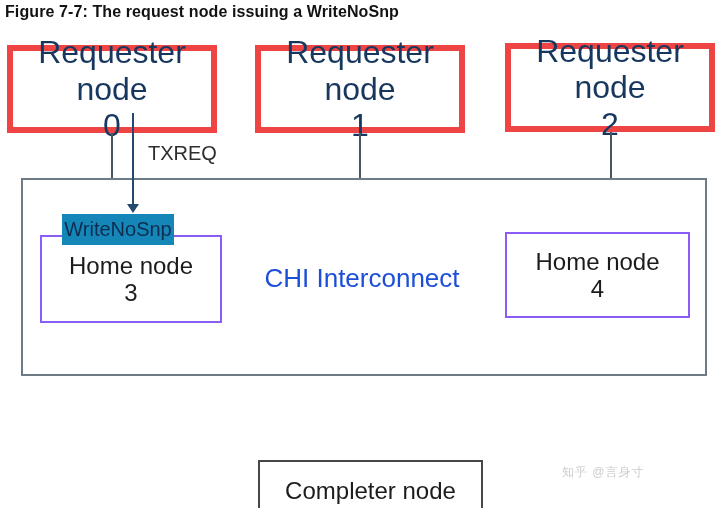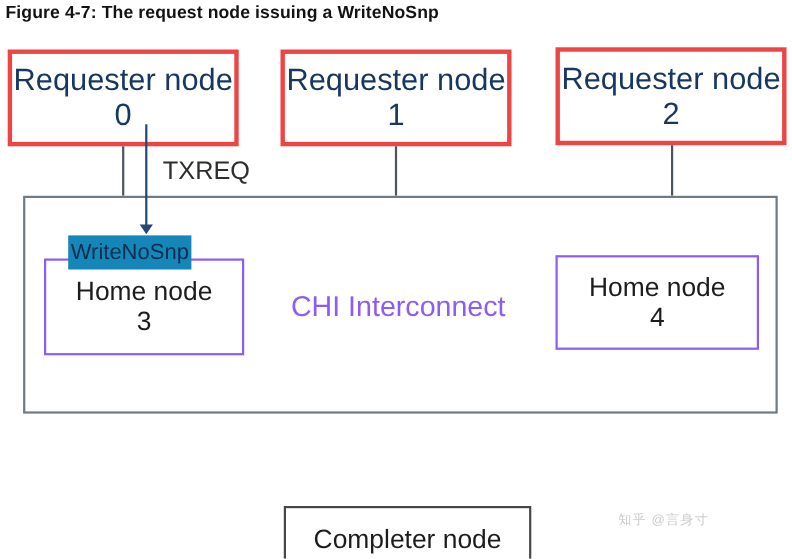--- a/index.html
+++ b/index.html
@@ -24,23 +24,23 @@
     position: absolute;
     background: #ffffff;
     display: flex;
     flex-direction: column;
     align-items: center;
     justify-content: center;
     text-align: center;
     line-height: 1.14;
   }
   .req-box {
-    border: 4px solid #ef4444;
+    border: 6px solid #ef4444;
     color: #17375e;
-    font-size: 28px;
+    font-size: 32px;
   }
   .home-box {
     border: 2px solid #8b5cf6;
     color: #1c1c1c;
     font-size: 24px;
   }
   .completer-box {
     border: 2px solid #474747;
     color: #1c1c1c;
     font-size: 24px;
@@ -52,31 +52,31 @@
     width: 686px; height: 198px;
     border: 2px solid #6e7a84;
     background: #ffffff;
   }
   .interconnect-label {
     position: absolute;
     left: 232px; top: 263px;
     width: 260px;
     text-align: center;
     font-size: 26px;
-    color: #8b5cf6;
+    color: #1d4ed8;
   }
   .connector {
     position: absolute;
     width: 2px;
     background: #4b5560;
   }
   .txreq-label {
     position: absolute;
     left: 148px; top: 142px;
-    font-size: 23px;
+    font-size: 20px;
     color: #2e2e2e;
   }
   .arrow-line {
     position: absolute;
     left: 132px; top: 113px;
     width: 2px; height: 92px;
     background: #24486e;
   }
   .arrow-head {
     position: absolute;
@@ -105,21 +105,21 @@
     color: #cccccc;
     letter-spacing: 1px;
     white-space: nowrap;
   }
 </style>
 </head>
 <body>
 
 <div class="canvas">
 
-  <div class="fig-title">Figure 4-7: The request node issuing a WriteNoSnp</div>
+  <div class="fig-title">Figure 7-7: The request node issuing a WriteNoSnp</div>
 
   <div class="node-box req-box" style="left:7px; top:45px; width:210px; height:88px;">
     <span>Requester node</span>
     <span>0</span>
   </div>
 
   <div class="node-box req-box" style="left:255px; top:45px; width:210px; height:88px;">
     <span>Requester node</span>
     <span>1</span>
   </div>

